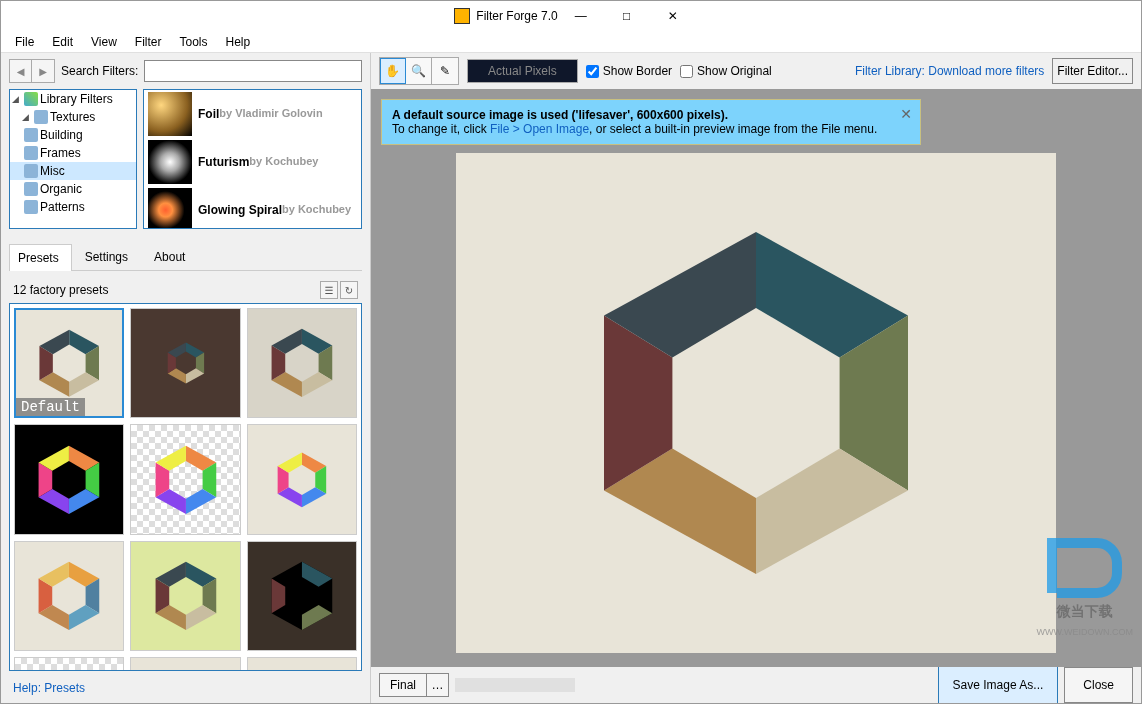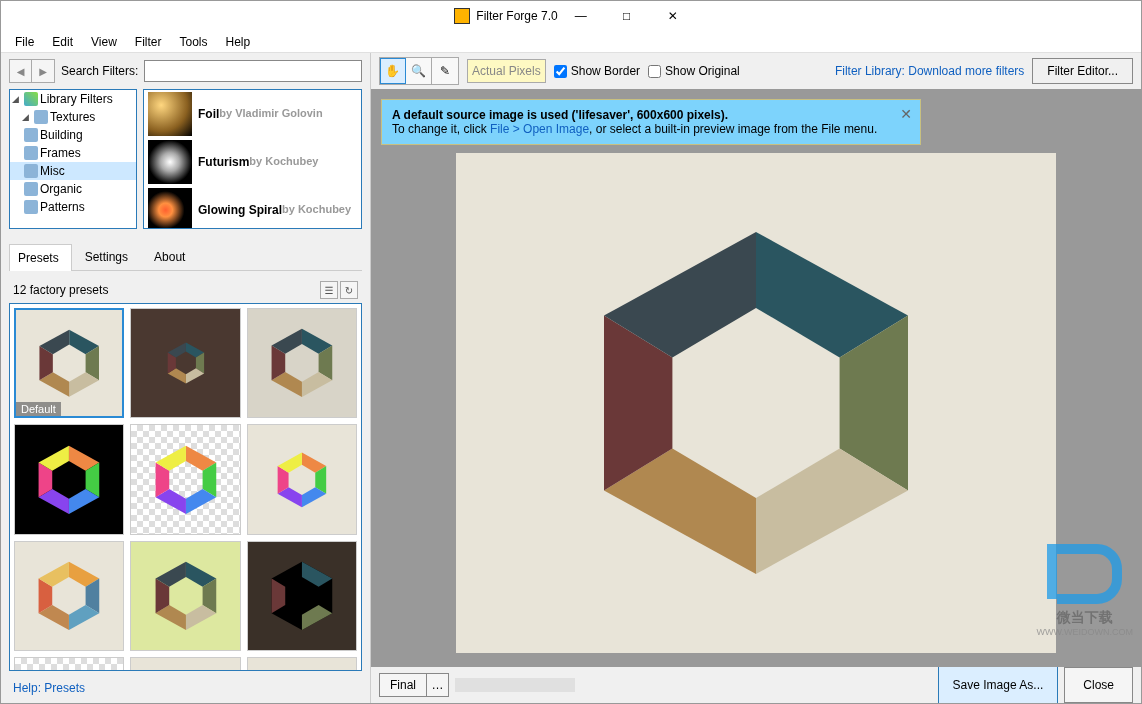--- a/index.html
+++ b/index.html
@@ -62,41 +62,41 @@
 
 .presets-header { display: flex; align-items: center; justify-content: space-between; margin: 10px 12px 4px; }
 .presets-count { font-size: 12px; }
 .presets-tools { display: flex; gap: 2px; }
 .preset-tool { width: 18px; height: 18px; border: 1px solid #aaa; background: #f5f5f5; display:flex;align-items:center;justify-content:center;font-size:10px;color:#555; }
 
 .presets-grid-wrap { flex: 1; margin: 0 8px 6px; border: 1px solid #2a7ab8; background: #fff; overflow-y: scroll; padding: 4px; }
 .presets-grid { display: grid; grid-template-columns: repeat(3, 1fr); gap: 6px; }
 .preset-cell { aspect-ratio: 1; border: 1px solid #ccc; position: relative; display:flex;align-items:center;justify-content:center; }
 .preset-cell.selected { border: 2px solid #2a8ad4; }
-.preset-label { position: absolute; left: 0; bottom: 0; background: rgba(120,120,120,0.8); color: #fff; font-size: 11px; padding: 1px 5px; }
+.preset-label { position: absolute; left: 0; bottom: 0; background: rgba(120,120,120,0.8); color: #fff; font-size: 14px; padding: 1px 5px; font-family: Liberation Mono, monospace; }
 .hex { width: 70%; height: 70%; }
 .checker { background-image: linear-gradient(45deg,#ddd 25%,transparent 25%),linear-gradient(-45deg,#ddd 25%,transparent 25%),linear-gradient(45deg,transparent 75%,#ddd 75%),linear-gradient(-45deg,transparent 75%,#ddd 75%); background-size: 12px 12px; background-position: 0 0,0 6px,6px -6px,-6px 0; }
 
 .help-link { color: #1060c0; margin: 4px 12px 8px; cursor: pointer; }
 
 
 .right-panel { flex: 1; display: flex; flex-direction: column; background: #f0f0f0; }
 
 
 .toolbar { height: 36px; display: flex; align-items: center; padding: 4px 8px; gap: 8px; }
 .tool-grp { display: flex; border: 1px solid #aaa; }
 .tool-btn { width: 26px; height: 26px; background: #f8f8f8; display: flex; align-items: center; justify-content: center; border-right: 1px solid #aaa; font-size: 13px; }
 .tool-btn:last-child { border-right: none; }
 .tool-btn.active { background: #dbeeff; border:1px solid #2a8ad4; }
-.std-btn { height: 24px; padding: 0 4px; border: 1px solid #aaa; background: #fef9c3; color: #888; }
+.std-btn { height: 24px; padding: 0 20px; border: 1px solid #aaa; background: #0f172a; color: #888; }
 .chk { display: flex; align-items: center; gap: 4px; }
 .chk input { width: 13px; height: 13px; }
 .spacer { flex: 1; }
 .link { color: #1060c0; cursor: pointer; }
-.editor-btn { height: 26px; padding: 0 14px; border: 1px solid #888; background: #f0f0f0; }
+.editor-btn { height: 26px; padding: 0 4px; border: 1px solid #888; background: #f0f0f0; }
 
 
 .canvas-area { flex: 1; background: #999; position: relative; display: flex; align-items: center; justify-content: center; overflow: hidden; }
 .info-banner { position: absolute; top: 10px; left: 10px; right: 220px; background: #7dd3fc; border: 1px solid #c8c080; padding: 8px 24px 8px 10px; font-size: 12px; }
 .info-banner b { font-weight: bold; }
 .info-banner .link { color: #1060c0; }
 .banner-close { position: absolute; top: 6px; right: 8px; font-size: 14px; color: #666; cursor: pointer; }
 .preview-img { width: 600px; height: 500px; background: #e8e4d8; display: flex; align-items: center; justify-content: center; margin-top: 50px; }
 
 
@@ -105,21 +105,21 @@
 .final-btn { height: 24px; padding: 0 10px; border: 1px solid #888; background: #f5f5f5; }
 .final-dots { width: 22px; height: 24px; border: 1px solid #888; border-left: none; background: #f5f5f5; display:flex;align-items:center;justify-content:center; }
 .progress { width: 120px; height: 14px; background: #e0e0e0; }
 .save-btn { height: 44px; padding: 0 14px; border: 1px solid #2a7ab8; background: #dbeeff; }
 .close-btn { height: 36px; padding: 0 18px; border: 1px solid #888; background: #f5f5f5; }
 
 
 .watermark { position: absolute; bottom: 30px; right: 8px; opacity: 0.75; text-align: center; pointer-events:none; }
 .watermark svg { display:block; }
 .wm-text { font-size: 14px; color: #666; font-weight: bold; }
-.wm-url { font-size: 9px; color: #888; }
+.wm-url { font-size: 9px; color: #888; margin-top: 6px; }
 </style>
 </head>
 <body>
 
 <svg width="0" height="0" style="position:absolute">
   <defs>
     <g id="hexshape">
       <polygon points="50,5 90,27 90,73 50,95 10,73 10,27" fill="none"></polygon>
       <polygon points="50,5 90,27 72,38 50,25" fill="#2a5560"></polygon>
       <polygon points="90,27 90,73 72,62 72,38" fill="#6e7a50"></polygon>

